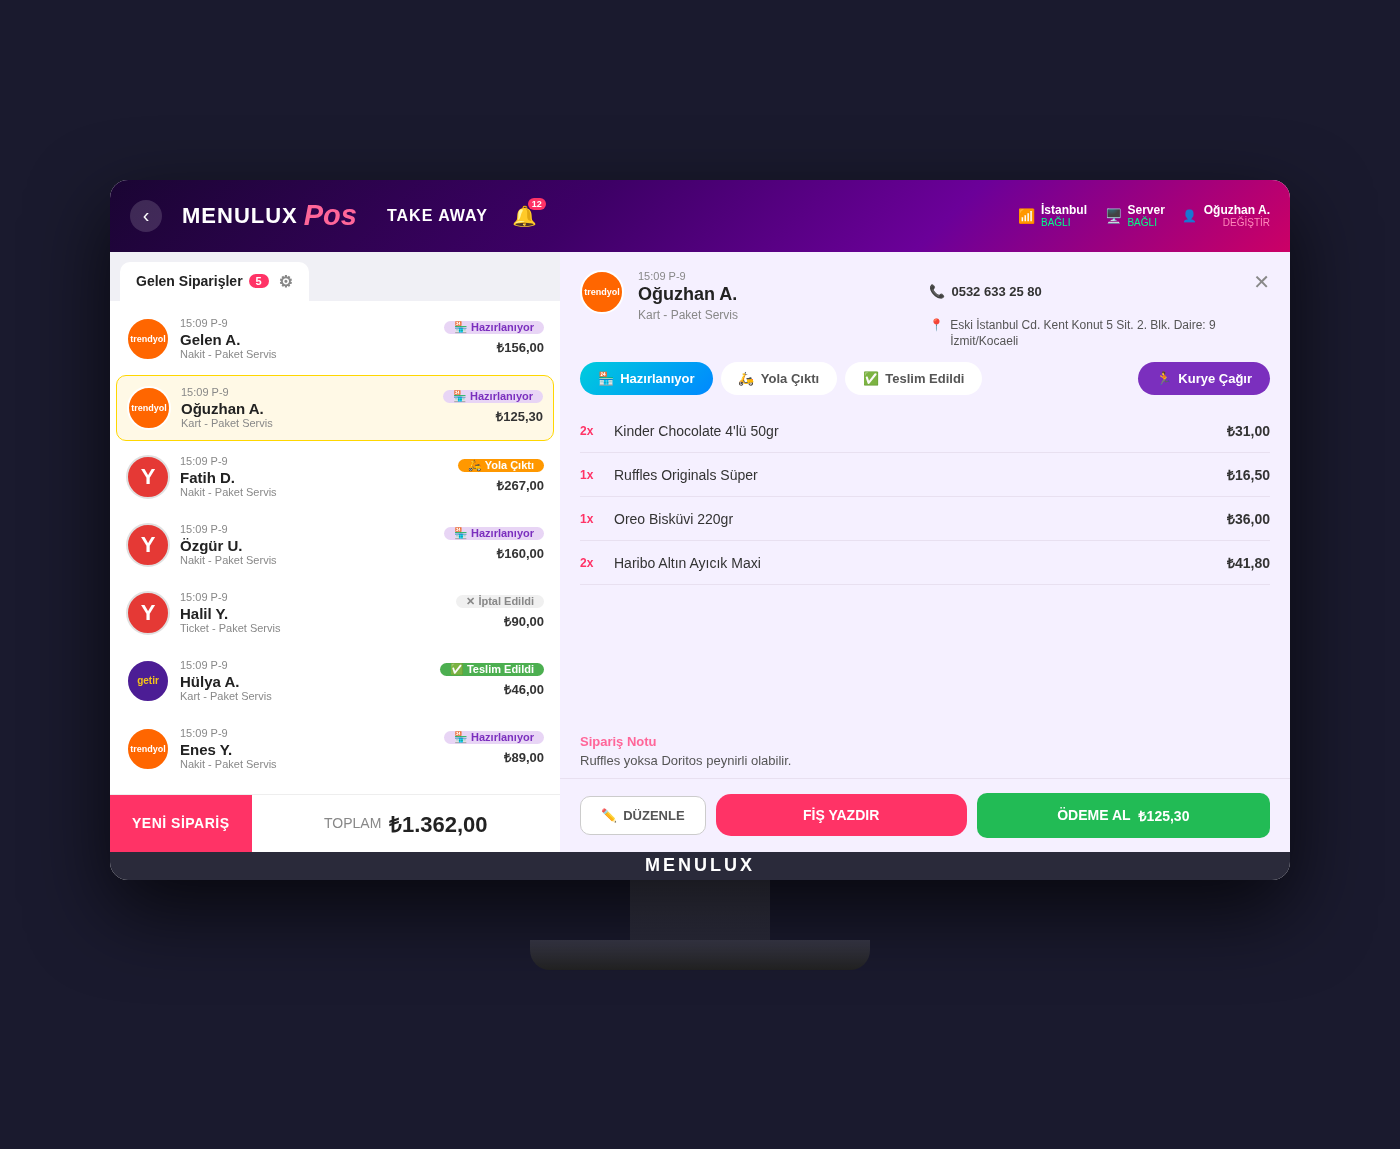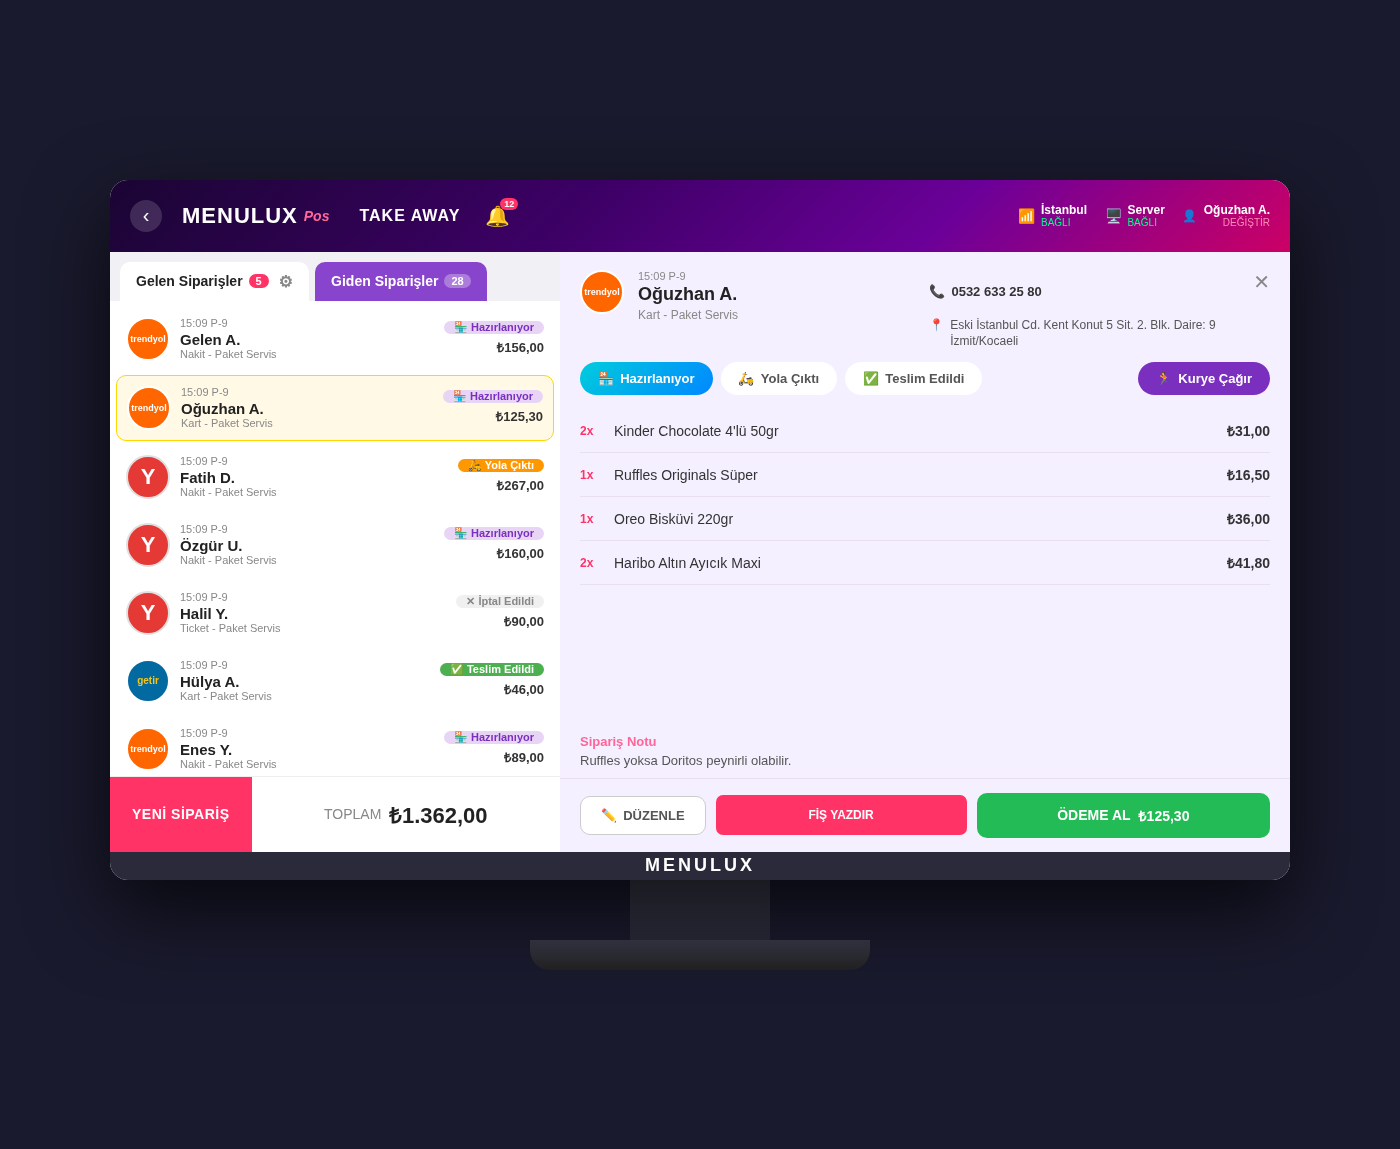--- a/index.html
+++ b/index.html
@@ -60,21 +60,21 @@
     .logo-text {
       color: white;
       font-size: 22px;
       font-weight: 900;
       letter-spacing: 1px;
     }
 
     .logo-pos {
       color: #ff6699;
       font-style: italic;
-      font-size: 14px;
+      font-size: 29px;
       font-weight: 700;
     }
 
     .header-takeaway {
       color: white;
       font-weight: 700;
       font-size: 16px;
       letter-spacing: 1px;
       margin-left: 10px;
     }
@@ -298,21 +298,21 @@
       color: #333;
     }
 
     
     .bottom-bar {
       display: flex;
       align-items: center;
       background: white;
       border-top: 1px solid #eee;
       padding: 0;
-      height: 76px;
+      height: 58px;
     }
 
     .new-order-btn {
       background: #ff3366;
       color: white;
       font-weight: 700;
       font-size: 14px;
       padding: 0 22px;
       height: 100%;
       border: none;
@@ -547,22 +547,22 @@
       align-items: center;
       gap: 6px;
     }
 
     .fis-btn {
       flex: 1;
       background: #ff3366;
       color: white;
       border: none;
       padding: 13px 20px;
-      border-radius: 7px;
-      font-size: 12px;
+      border-radius: 15px;
+      font-size: 14px;
       font-weight: 700;
       cursor: pointer;
     }
 
     .odeme-btn {
       flex: 1.2;
       background: #22bb55;
       color: white;
       border: none;
       padding: 13px 20px;
@@ -614,21 +614,21 @@
       border-radius: 50%;
       width: 44px;
       height: 44px;
       display: flex;
       align-items: center;
       justify-content: center;
       border: 2px solid #fff;
     }
 
     .getir-logo {
-      background: #0369a1;
+      background: #4c1d95;
       color: #f5c518;
       font-size: 10px;
       font-weight: 900;
       border-radius: 50%;
       width: 44px;
       height: 44px;
       display: flex;
       align-items: center;
       justify-content: center;
       border: 2px solid #fff;
@@ -678,24 +678,20 @@
 
     <div class="main-area">
 
       <div class="left-panel">
         <div class="tabs-bar">
           <div class="tab tab-incoming">
             <span>Gelen Siparişler</span>
             <span class="tab-badge">5</span>
             <span class="filter-icon">⚙</span>
           </div>
-          <div class="tab tab-outgoing">
-            <span>Giden Siparişler</span>
-            <span class="tab-badge tab-badge-purple">28</span>
-          </div>
         </div>
 
         <div class="orders-list">
 
           <div class="order-item">
             <div class="order-avatar trendyol-logo">trendyol</div>
             <div class="order-info">
               <div class="order-meta">15:09  P-9</div>
               <div class="order-name">Gelen A.</div>
               <div class="order-sub">Nakit - Paket Servis</div>

